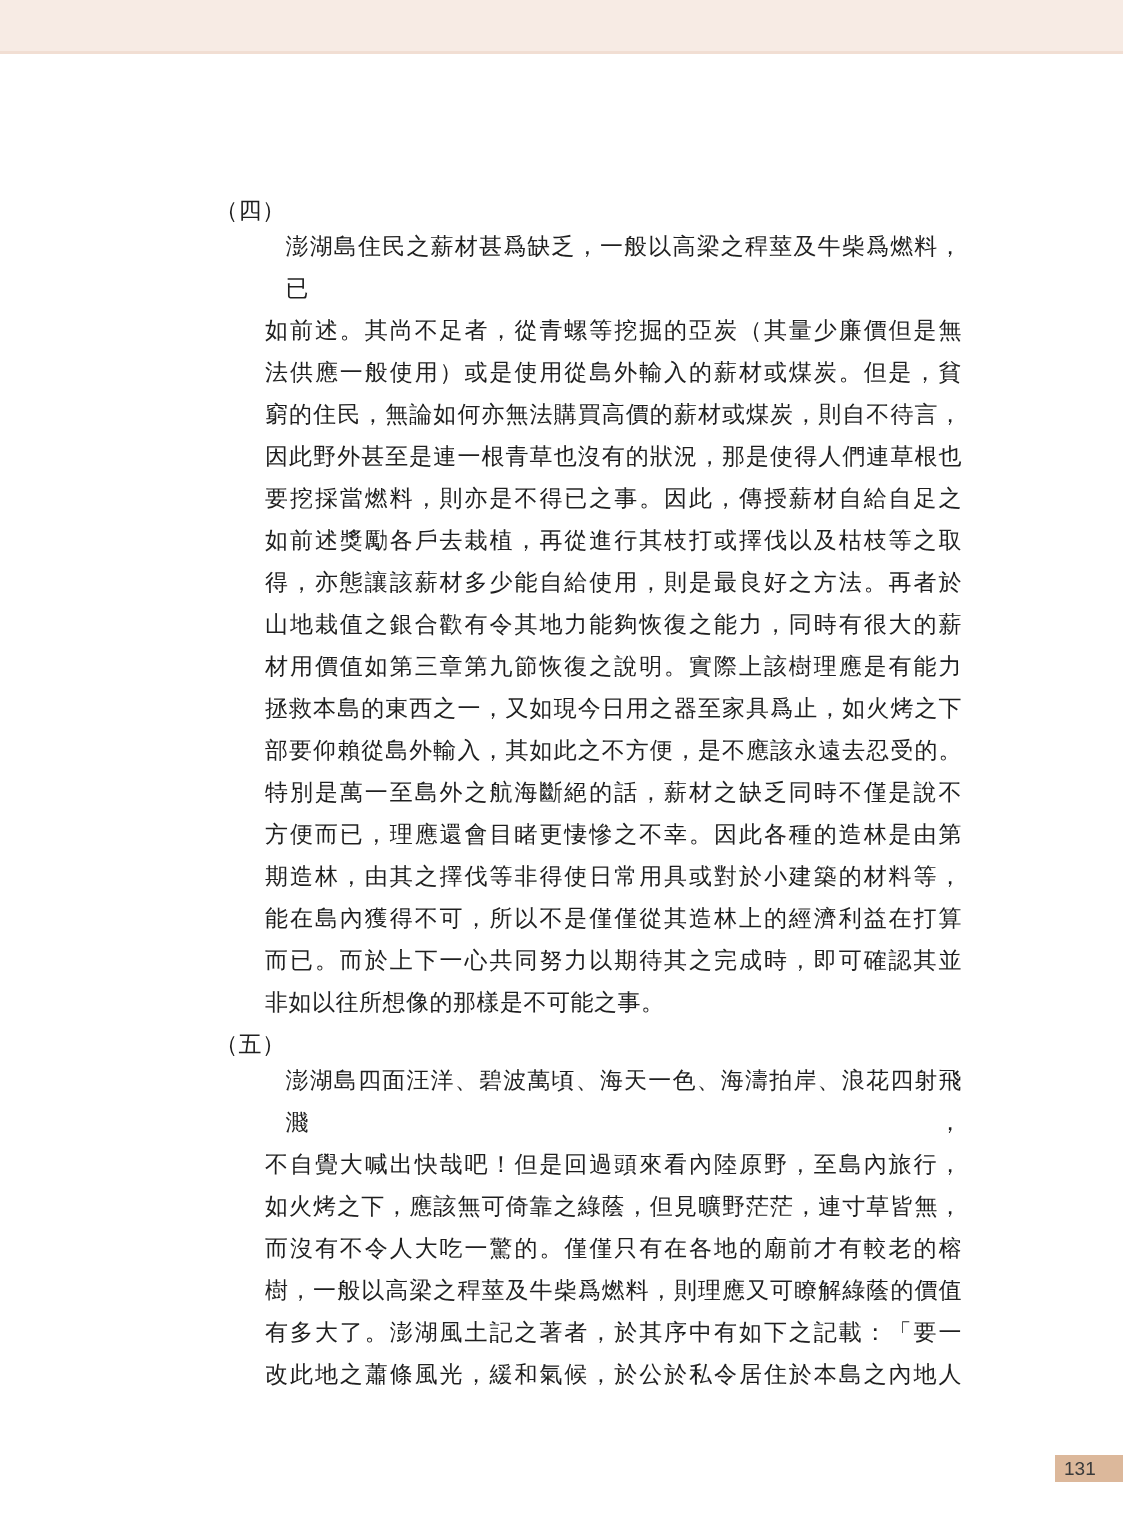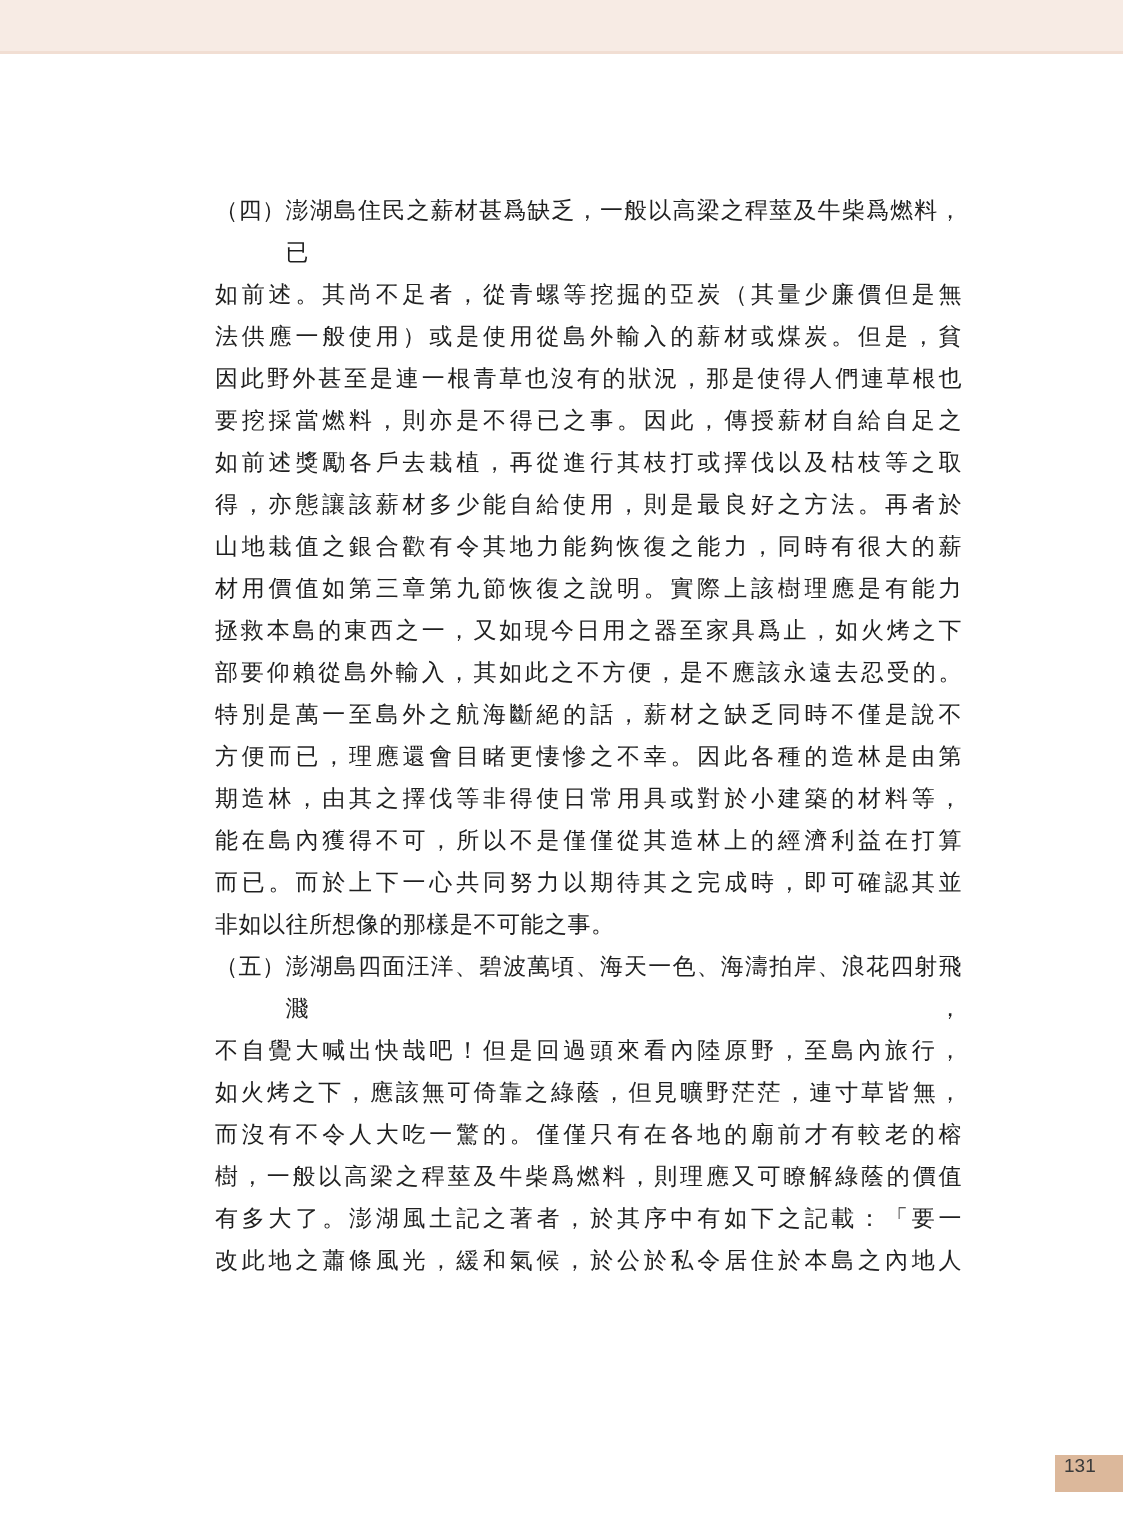--- a/index.html
+++ b/index.html
@@ -35,66 +35,69 @@
     top: 190px;
     width: 747px;
     font-size: 23px;
     line-height: 42px;
     letter-spacing: 0.5px;
   }
   .para { position: relative; }
   .line {
     text-align: justify;
     text-align-last: justify;
+    margin-left: 50px;
   }
   .line.short { text-align-last: left; }
   .line.first {
     margin-left: 0;
     display: flex;
     text-align-last: auto;
   }
   .marker {
     flex: 0 0 auto;
     min-width: 63px;
     white-space: nowrap;
   }
   .ftext {
     flex: 1 1 auto;
     display: block;
     text-align: justify;
     text-align-last: justify;
+    margin-top: 36px;
   }
   .page-number-badge {
     position: absolute;
     left: 1055px;
     top: 1455px;
     width: 68px;
-    height: 37px;
+    height: 27px;
     background: var(--page-number-bg);
     display: flex;
-    align-items: flex-start;
+    align-items: center;
     padding-left: 9px;
     font-family: "Liberation Sans", "DejaVu Sans", sans-serif;
     font-size: 19px;
     color: var(--page-number-text);
   }
 </style>
 </head>
 <body>
 
 <div class="page">
   <div class="top-band"></div>
   <main class="content">
       <section class="para">
         <div class="line first">
           <span class="marker">（四）</span>
           <span class="ftext">澎湖島住民之薪材甚爲缺乏，一般以高梁之稈莖及牛柴爲燃料，已</span>
         </div>
         <div class="line">如前述。其尚不足者，從青螺等挖掘的亞炭（其量少廉價但是無</div>
         <div class="line">法供應一般使用）或是使用從島外輸入的薪材或煤炭。但是，貧</div>
+        <div class="line">窮的住民，無論如何亦無法購買高價的薪材或煤炭，則自不待言，</div>
         <div class="line">因此野外甚至是連一根青草也沒有的狀況，那是使得人們連草根也</div>
         <div class="line">要挖採當燃料，則亦是不得已之事。因此，傳授薪材自給自足之</div>
         <div class="line">如前述獎勵各戶去栽植，再從進行其枝打或擇伐以及枯枝等之取</div>
         <div class="line">得，亦態讓該薪材多少能自給使用，則是最良好之方法。再者於</div>
         <div class="line">山地栽值之銀合歡有令其地力能夠恢復之能力，同時有很大的薪</div>
         <div class="line">材用價值如第三章第九節恢復之說明。實際上該樹理應是有能力</div>
         <div class="line">拯救本島的東西之一，又如現今日用之器至家具爲止，如火烤之下</div>
         <div class="line">部要仰賴從島外輸入，其如此之不方便，是不應該永遠去忍受的。</div>
         <div class="line">特別是萬一至島外之航海斷絕的話，薪材之缺乏同時不僅是說不</div>
         <div class="line">方便而已，理應還會目睹更悽慘之不幸。因此各種的造林是由第</div>

